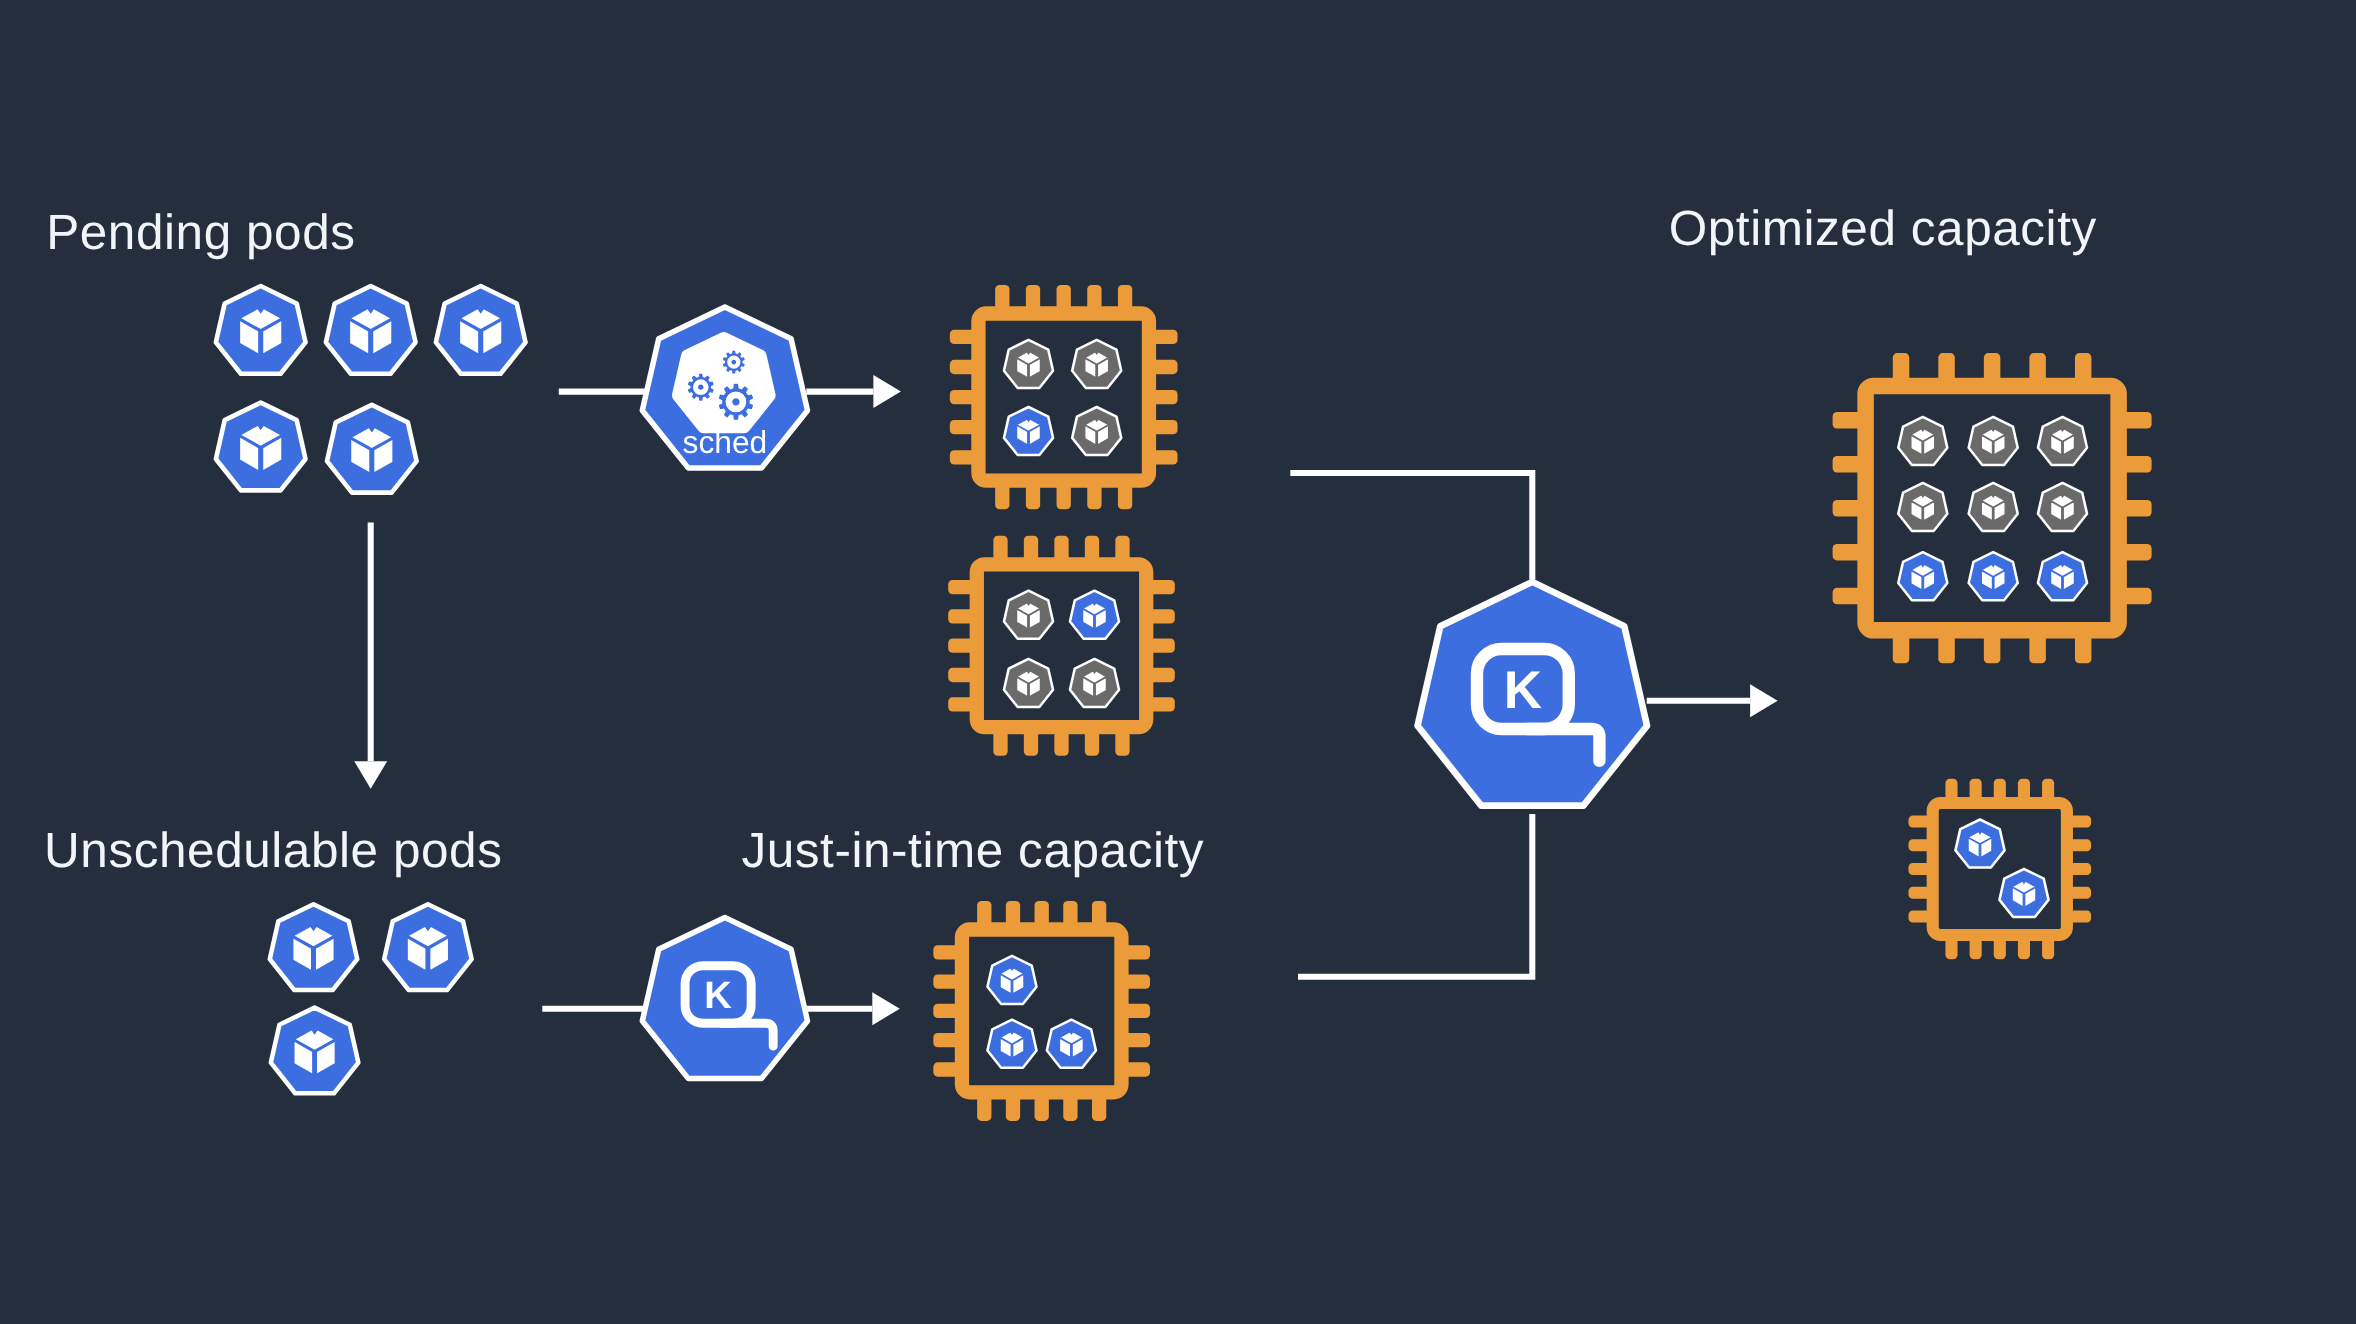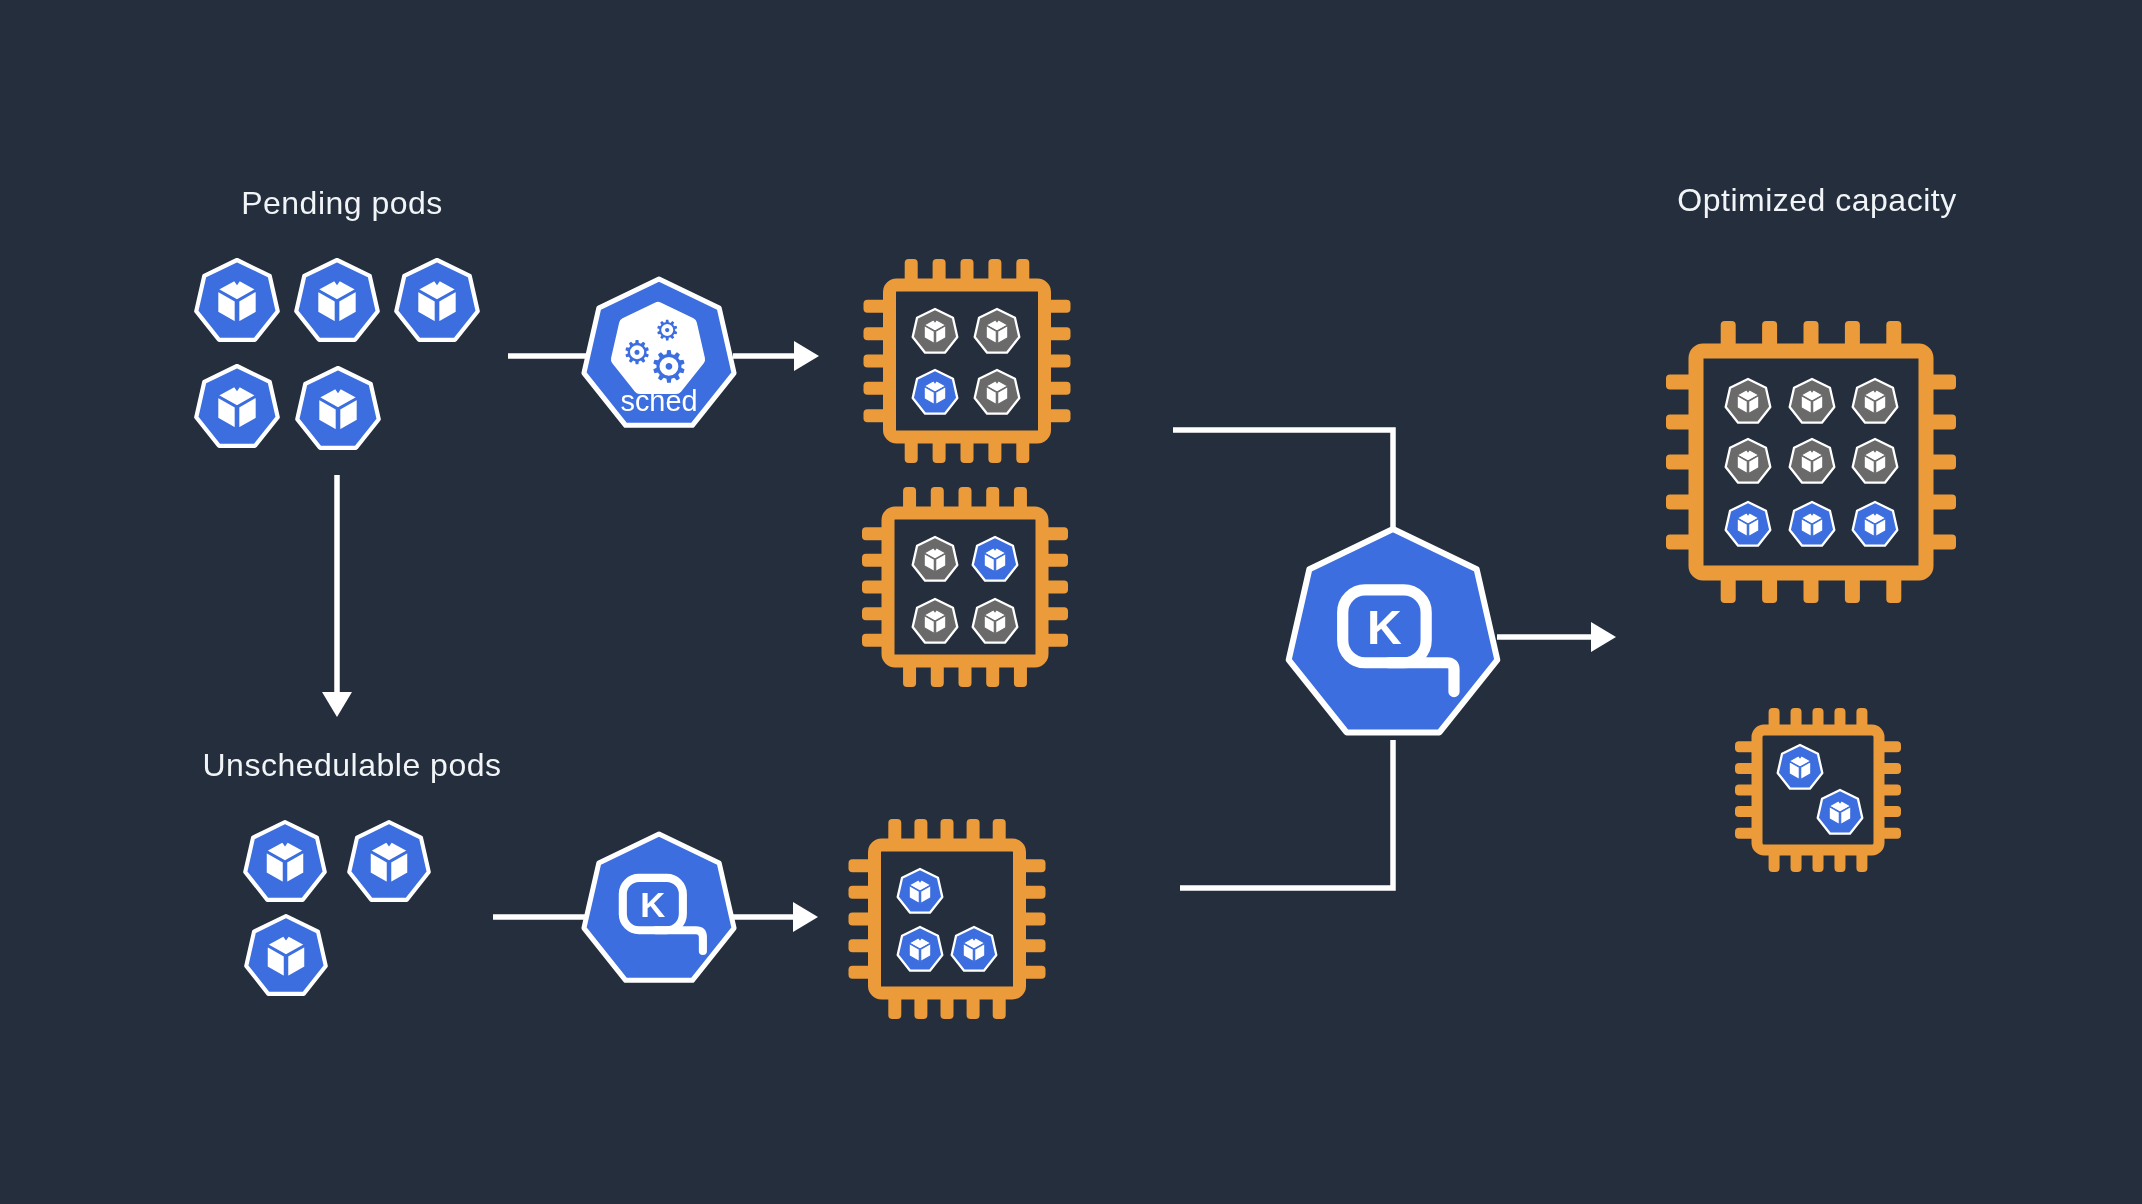--- a/index.html
+++ b/index.html
@@ -7,23 +7,22 @@
     position:relative;
     width:2142px;height:1204px;
     background:#242E3D;
     overflow:hidden;
     font-family:"Liberation Sans", sans-serif;
   }
   #scene{position:absolute;left:0;top:0;}
   .diagram-label{
     position:absolute;
     width:600px;
-    text-align:center;
     color:#F2F5F8;
-    font-size:32px;
+    font-size:45px;
     font-weight:300;
     letter-spacing:0.5px;
     line-height:1.1;
     white-space:nowrap;
     font-family:"Liberation Sans", sans-serif;
   }
 </style>
 </head>
 <body>
 
@@ -463,14 +462,15 @@
       <g>
         <polygon points="1393.00,529.00 1476.66,569.29 1497.32,659.81 1439.43,732.40 1346.57,732.40 1288.68,659.81 1309.34,569.29" fill="#3C6EDF" stroke="#fff" stroke-width="6" stroke-linejoin="round"></polygon>
         <rect x="1342.71" y="589.99" width="83.46000000000001" height="72.76" rx="22.47" fill="none" stroke="#fff" stroke-width="11.235"></rect>
         <path d="M 1388.613 662.75 H 1446.99 Q 1453.99 662.75 1453.99 669.75 V 691.64" fill="none" stroke="#fff" stroke-width="11.235" stroke-linecap="round"></path>
         <text x="1384.44" y="627.37" text-anchor="middle" dominant-baseline="central" fill="#fff" font-size="48.15" font-weight="bold" font-family="&quot;Liberation Sans&quot;, sans-serif">K</text>
       </g>
     </svg>
 
   <div class="diagram-label" style="left:42px;top:186px">Pending pods</div>
   <div class="diagram-label" style="left:1517px;top:183px">Optimized capacity</div>
-  <div class="diagram-label" style="left:52px;top:748px">Unschedulable pods</div>
+  <div class="diagram-label" style="left:40px;top:748px">Unschedulable pods</div>
+  <div class="diagram-label" style="left:674px;top:748px">Just-in-time capacity</div>
 </div>
 
 </body></html>

